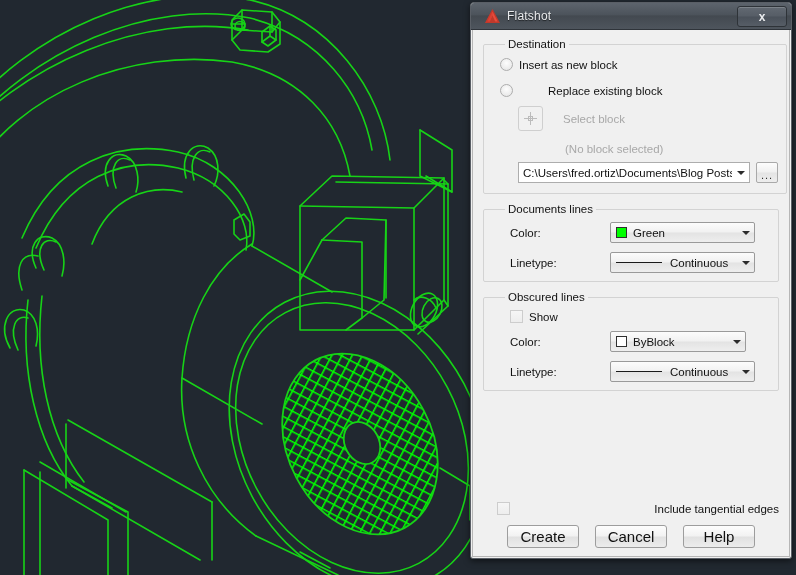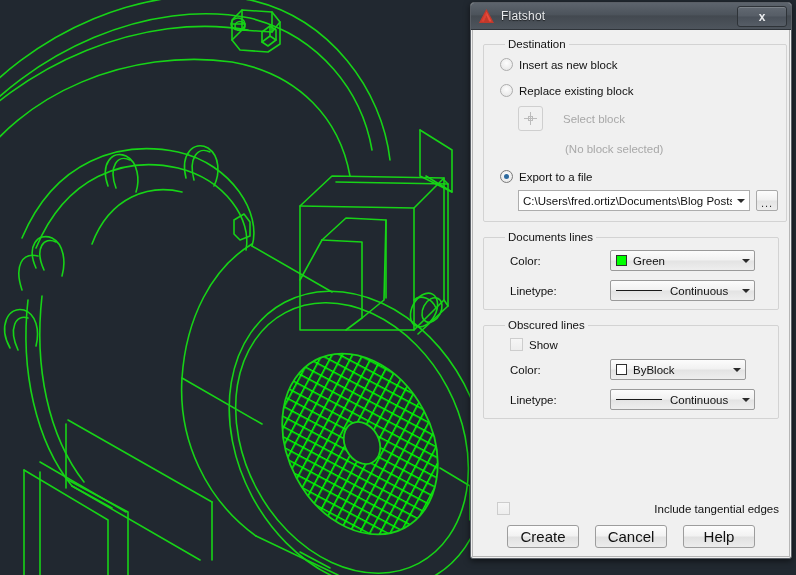--- a/index.html
+++ b/index.html
@@ -23,21 +23,21 @@
     box-shadow:0 2px 6px rgba(0,0,0,.55);
     box-sizing:border-box;
     display:flex;flex-direction:column;
   }
   .titlebar{
     height:26px;flex:0 0 26px;
     background:linear-gradient(to bottom,#5d646d 0%,#4c535b 45%,#434950 50%,#4e555d 100%);
     border-radius:3px 3px 0 0;
     border-bottom:1px solid #2f343a;
     display:flex;align-items:center;position:relative;
-    padding-left:7px;
+    padding-left:13px;
   }
   .title-logo{width:17px;height:16px;flex:0 0 17px;margin-right:6px;position:relative;}
   .title-text{
     color:#e8eaec;font-size:12px;letter-spacing:.2px;
     text-shadow:0 1px 1px rgba(0,0,0,.6);
   }
   .close-btn{
     position:absolute;right:4px;top:3px;width:48px;height:19px;
     background:linear-gradient(to bottom,#626972 0%,#565d66 48%,#4a515a 52%,#565d66 100%);
     border:1px solid #2e3338;border-radius:3px;
@@ -270,42 +270,38 @@
   <div class="dlg-body">
 
     <fieldset class="group" style="padding-bottom:10px;">
       <legend>Destination</legend>
 
       <div class="row" style="margin:4px 0 0 8px;">
         <span class="radio"></span>
         <span class="lbl">Insert as new block</span>
       </div>
 
-      <div class="row" style="margin:13px 0 0 8px;">
+      <div class="row" style="margin:13px 0 0 8px;gap:29px;">
         <span class="radio"></span>
         <span class="lbl">Replace existing block</span>
       </div>
 
       <div class="row" style="margin:9px 0 0 26px;">
         <div class="pick-btn">
           <span class="cross-h"></span>
             <span class="cross-v"></span>
             <span class="cross-sq"></span>
         </div>
         <span class="lbl dim" style="margin-left:20px;">Select block</span>
       </div>
 
       <div class="row" style="margin:12px 0 0 73px;">
         <span class="lbl dim">(No block selected)</span>
       </div>
 
-      <div class="row" style="margin:15px 0 0 8px;">
-        <span class="radio checked"></span>
-        <span class="lbl">Export to a file</span>
-      </div>
 
 
       <div class="row" style="margin:7px 0 0 26px;">
         <div class="combo-input" style="width:232px;">
           <span class="val">C:\Users\fred.ortiz\Documents\Blog Posts\</span>
           <span class="combo-arrow">
               <span class="arrow-dn"></span>
             </span>
         </div>
         <div class="browse-btn">...</div>

